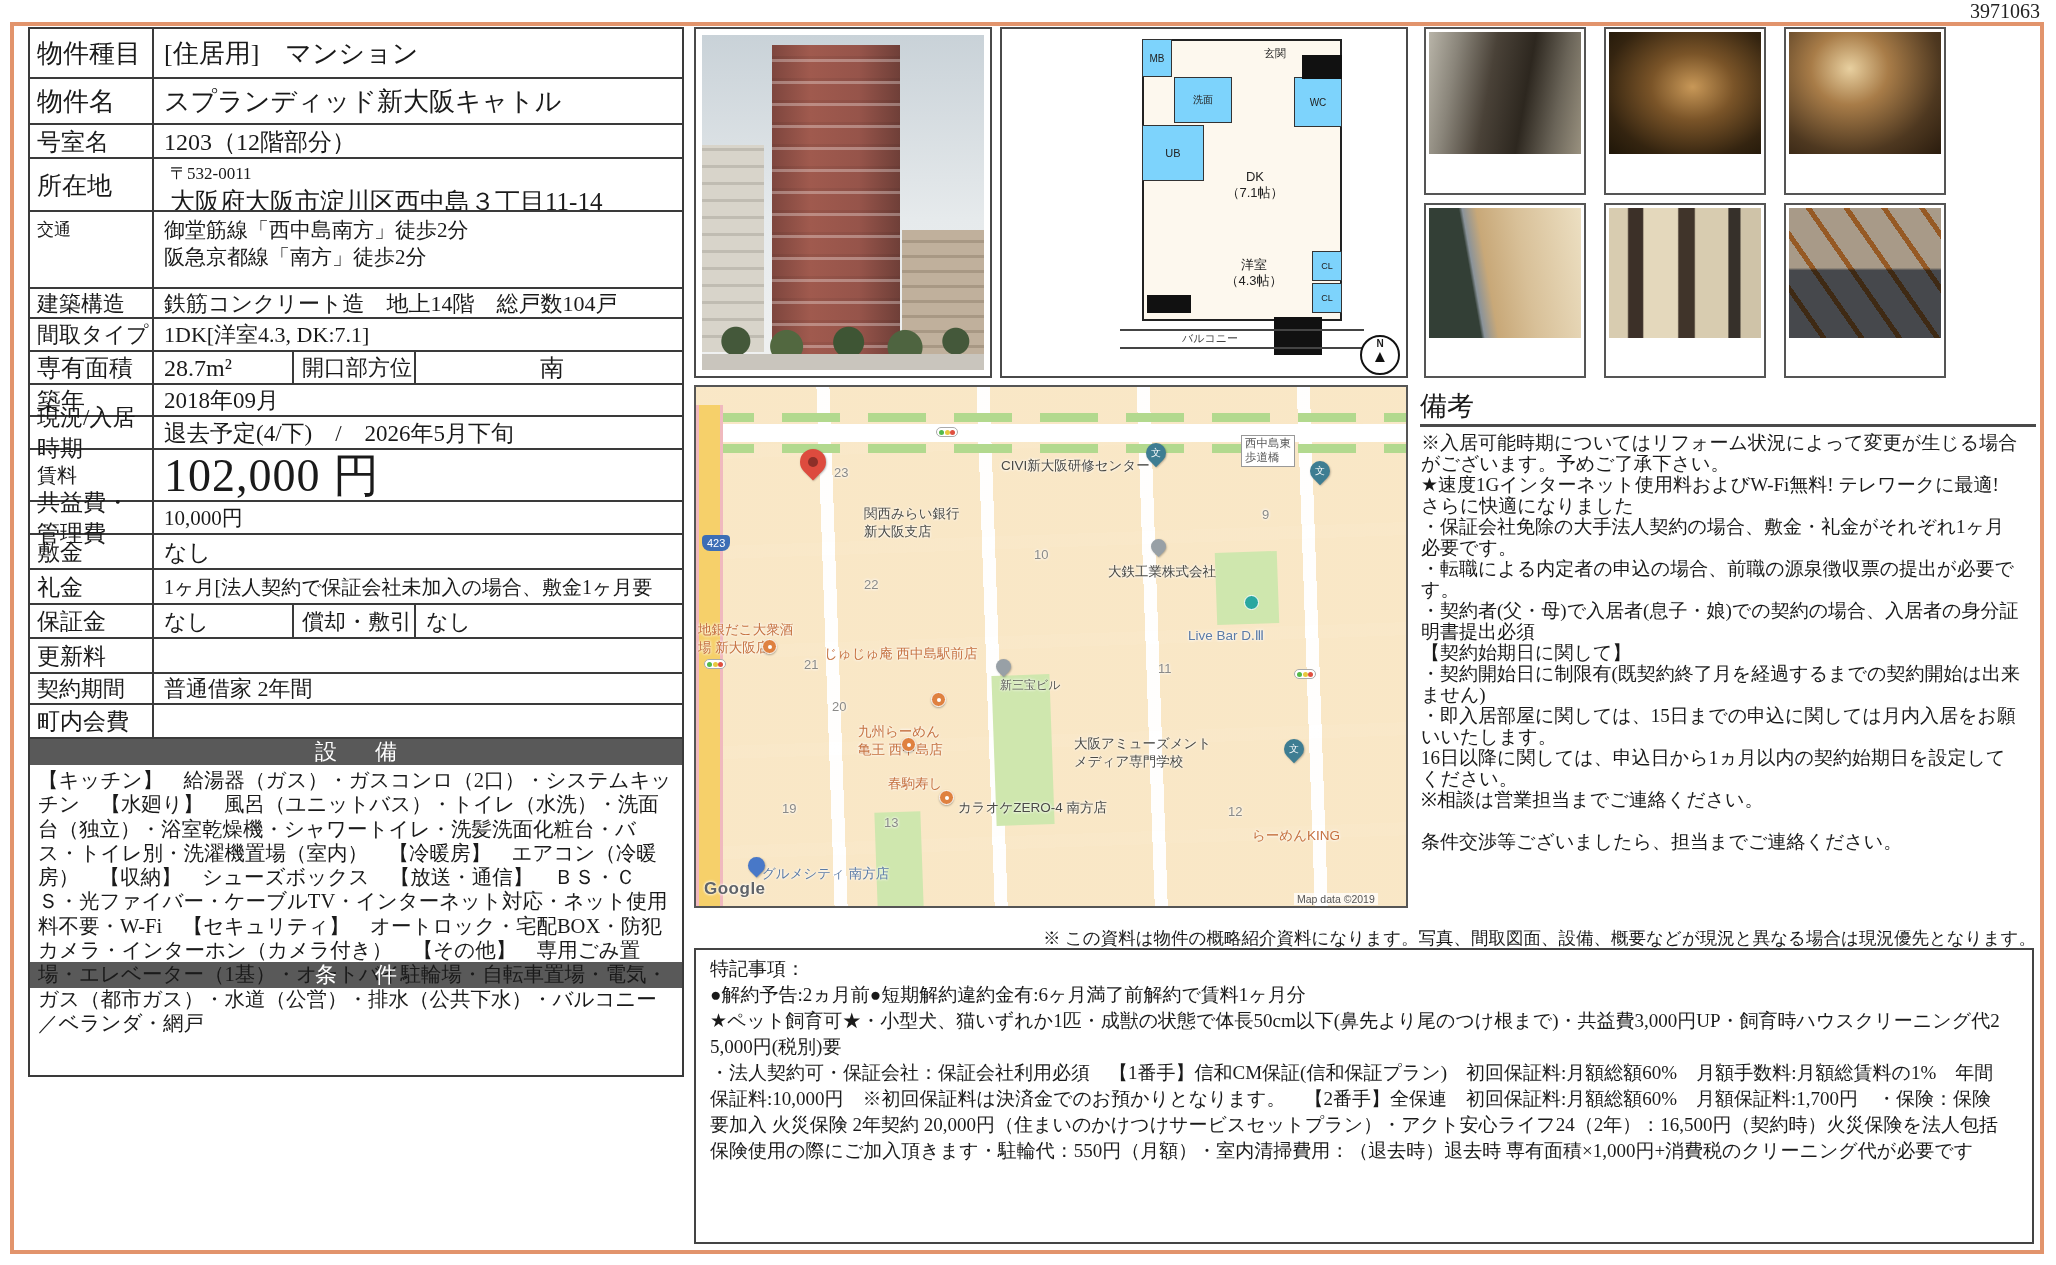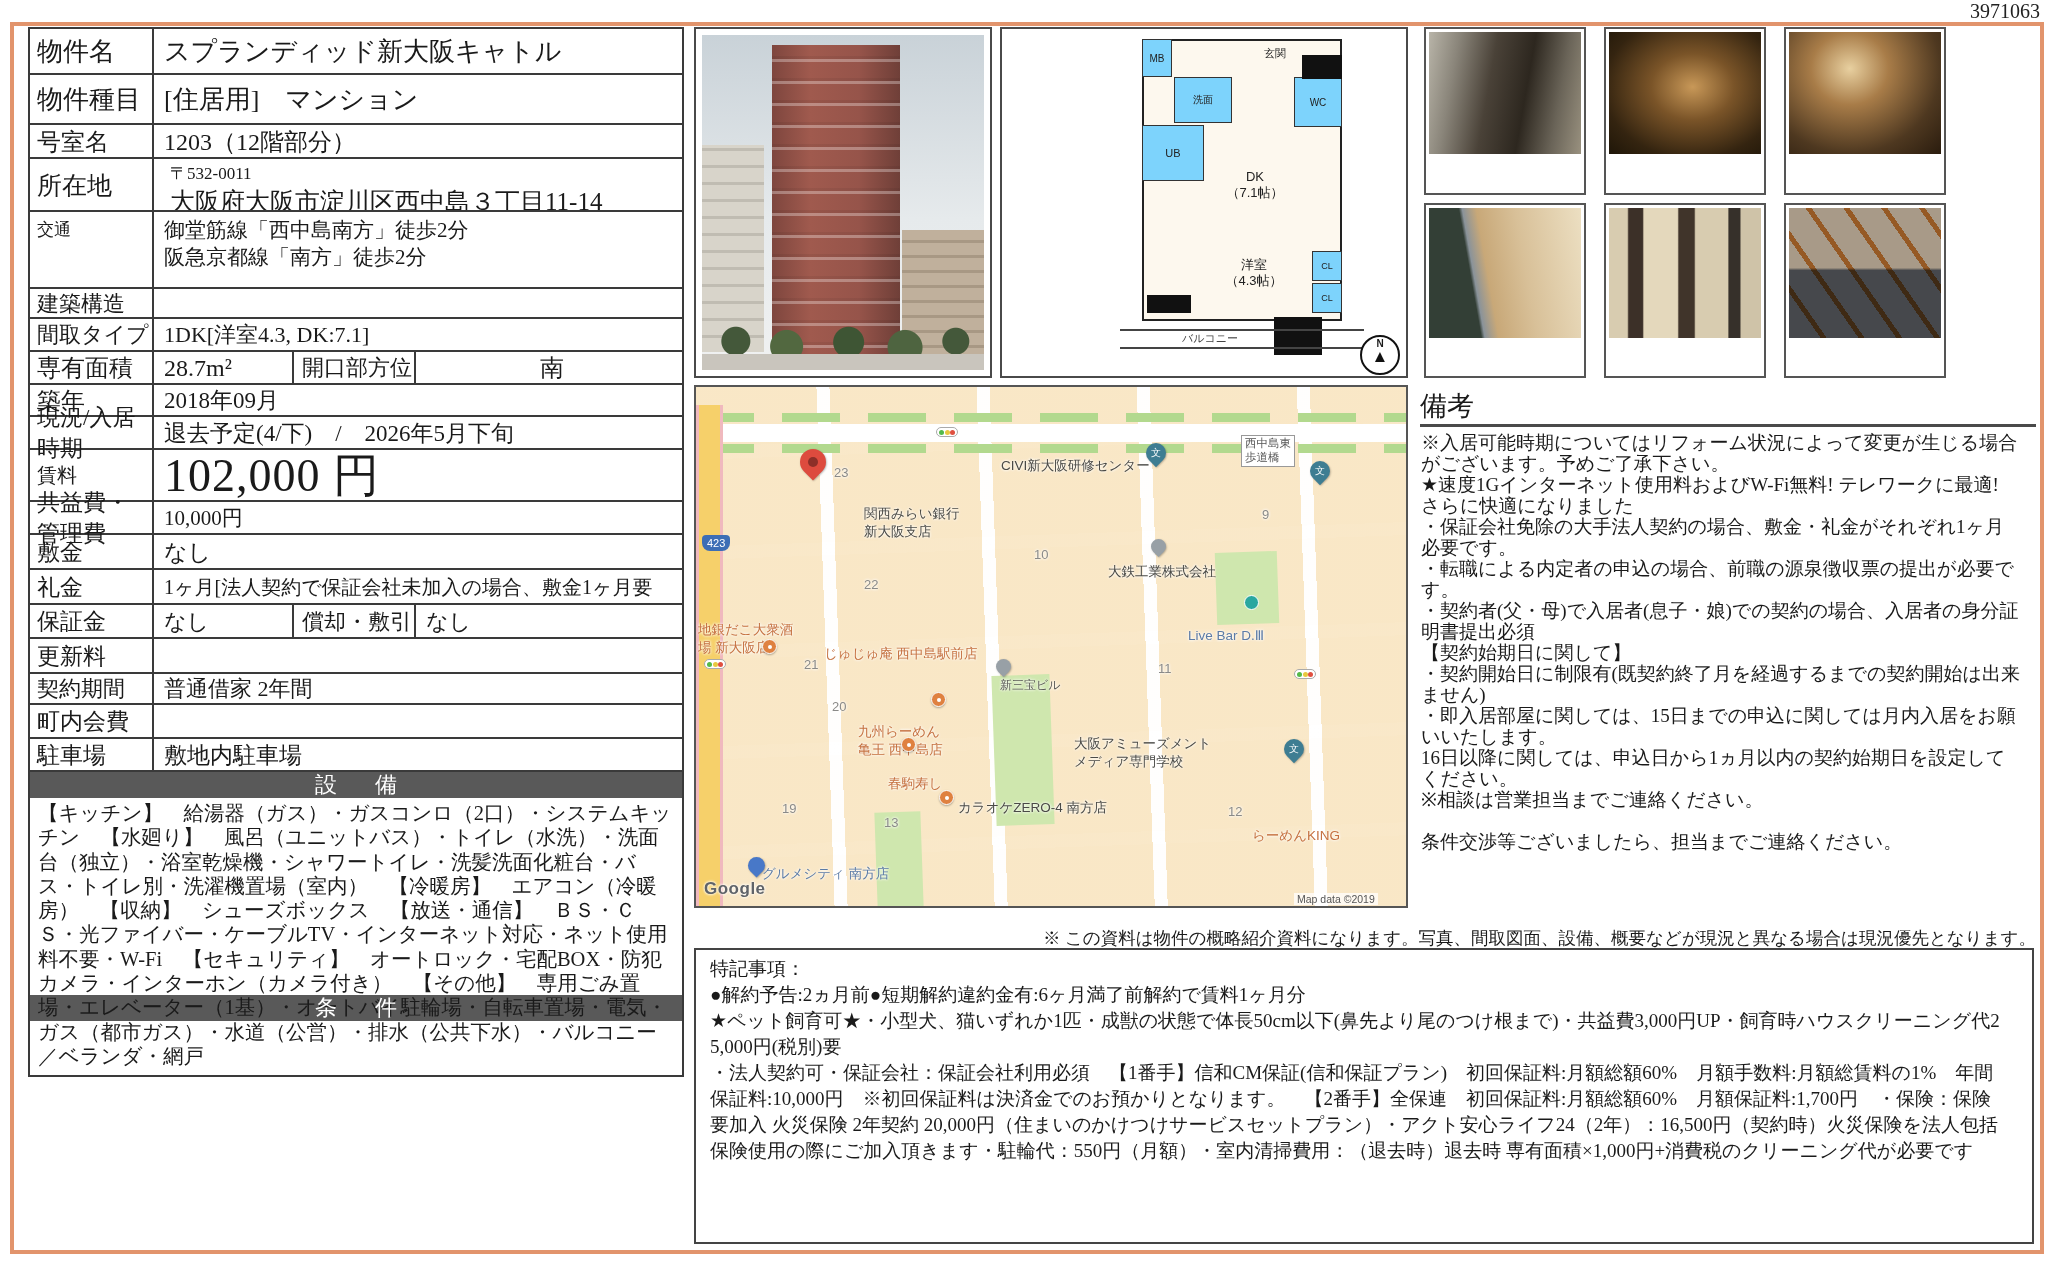--- a/index.html
+++ b/index.html
@@ -86,46 +86,47 @@
   .notes-text{font-size:19px;line-height:26px;word-break:break-all;}
 </style>
 </head>
 <body>
 
 <div class="page">
   <div class="docnum">3971063</div>
   <div class="frame"></div>
 
   <div class="leftcol">
+    <div class="tr" style="height:50px">
+      <div class="tl fs26">物件種目</div>
+      <div class="tv fs26">[住居用]　マンション</div>
+    </div>
     <div class="tr" style="height:46px">
       <div class="tl fs26">物件名</div>
       <div class="tv fs26">スプランディッド新大阪キャトル</div>
-    </div>
-    <div class="tr" style="height:50px">
-      <div class="tl fs26">物件種目</div>
-      <div class="tv fs26">[住居用]　マンション</div>
     </div>
     <div class="tr" style="height:34px">
       <div class="tl fs24">号室名</div>
       <div class="tv fs24">1203（12階部分）</div>
     </div>
     <div class="tr" style="height:53px">
       <div class="tl fs25">所在地</div>
       <div class="tv addrcell">
         <div class="fs17">〒532-0011</div>
         <div class="fs25">大阪府大阪市淀川区西中島３丁目11-14</div>
       </div>
     </div>
     <div class="tr" style="height:77px">
       <div class="tl fs17 top" style="padding-top:6px">交通</div>
       <div class="tv fs21 top pre" style="padding-top:5px;line-height:27px">御堂筋線「西中島南方」徒歩2分
 阪急京都線「南方」徒歩2分</div>
     </div>
     <div class="tr" style="height:30px">
       <div class="tl fs22">建築構造</div>
+      <div class="tv fs22">鉄筋コンクリート造　地上14階　総戸数104戸</div>
     </div>
     <div class="tr" style="height:33px">
       <div class="tl fs22">間取タイプ</div>
       <div class="tv fs22">1DK[洋室4.3, DK:7.1]</div>
     </div>
     <div class="tr" style="height:33px">
       <div class="tl fs24">専有面積</div>
       <div class="tv2 fs24">28.7m²</div>
       <div class="tm fs22">開口部方位</div>
       <div class="tv fs24 cen">南</div>
@@ -164,24 +165,20 @@
       <div class="tl fs23">更新料</div>
       <div class="tv fs23"></div>
     </div>
     <div class="tr" style="height:31px">
       <div class="tl fs22">契約期間</div>
       <div class="tv fs22">普通借家 2年間</div>
     </div>
     <div class="tr" style="height:34px">
       <div class="tl fs23">町内会費</div>
       <div class="tv fs23"></div>
-    </div>
-    <div class="tr" style="height:33px">
-      <div class="tl fs23">駐車場</div>
-      <div class="tv fs23">敷地内駐車場</div>
     </div>
     <div class="secbar">設　備</div>
     <div class="bigtext" style="height:197px">【キッチン】　給湯器（ガス）・ガスコンロ（2口）・システムキッチン　【水廻り】　風呂（ユニットバス）・トイレ（水洗）・洗面台（独立）・浴室乾燥機・シャワートイレ・洗髪洗面化粧台・バス・トイレ別・洗濯機置場（室内）　【冷暖房】　エアコン（冷暖房）　【収納】　シューズボックス　【放送・通信】　ＢＳ・ＣＳ・光ファイバー・ケーブルTV・インターネット対応・ネット使用料不要・W-Fi　【セキュリティ】　オートロック・宅配BOX・防犯カメラ・インターホン（カメラ付き）　【その他】　専用ごみ置場・エレベーター（1基）・オートバイ駐輪場・自転車置場・電気・ガス（都市ガス）・水道（公営）・排水（公共下水）・バルコニー／ベランダ・網戸</div>
     <div class="secbar">条　件</div>
   </div>
 
   <div class="pbox" style="left:694px;top:27px;width:298px;height:351px">
     <div class="bphoto">
       <div class="bp-left"></div>
       <div class="bp-tower"></div>

